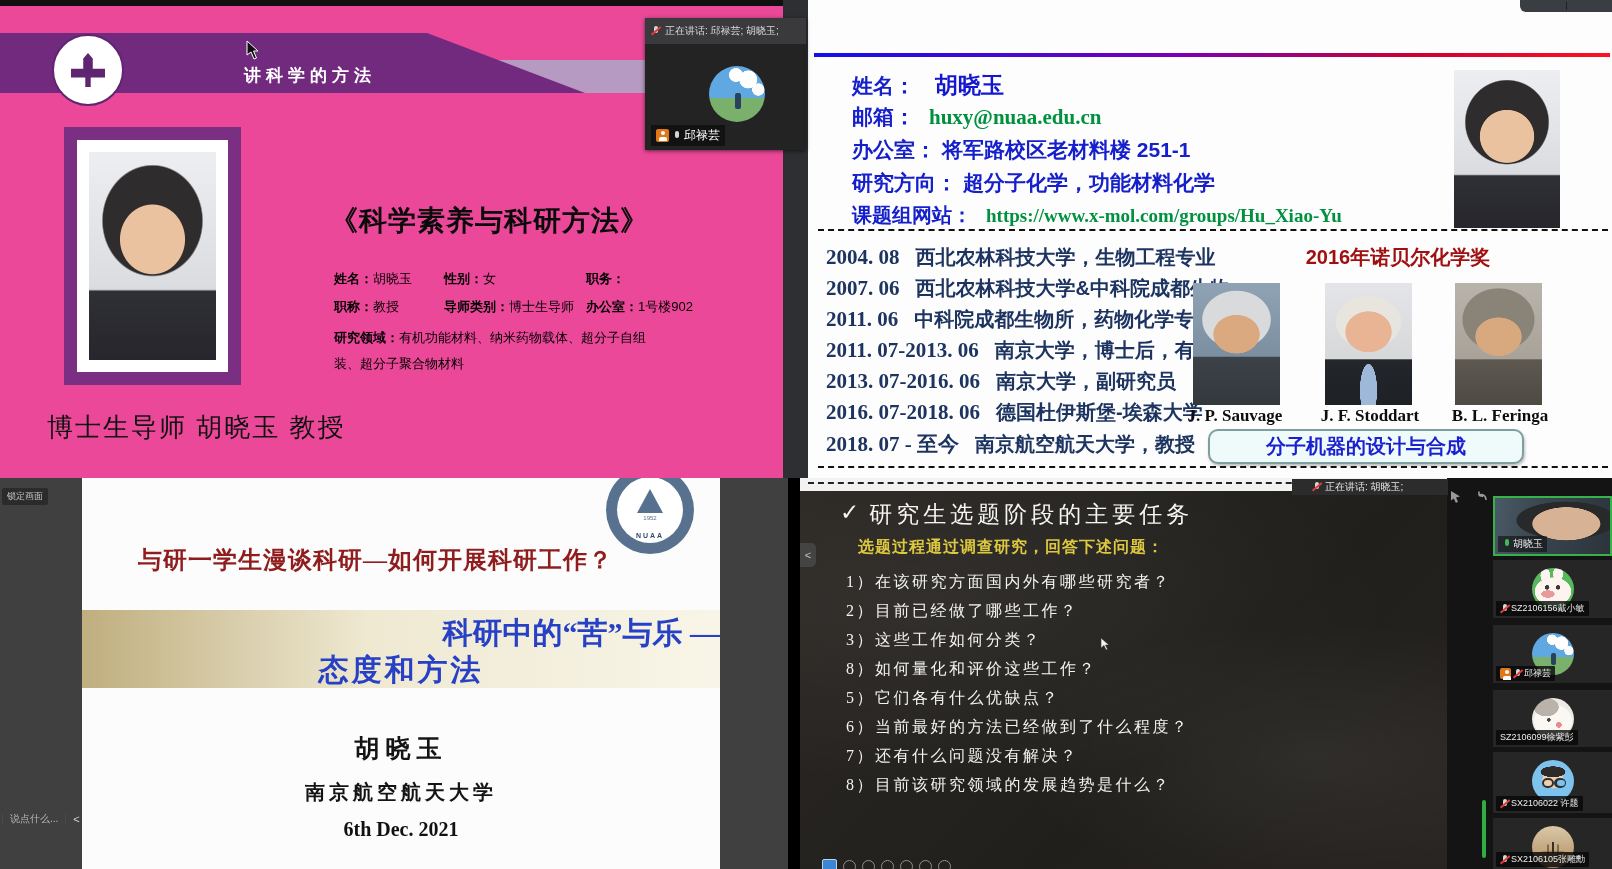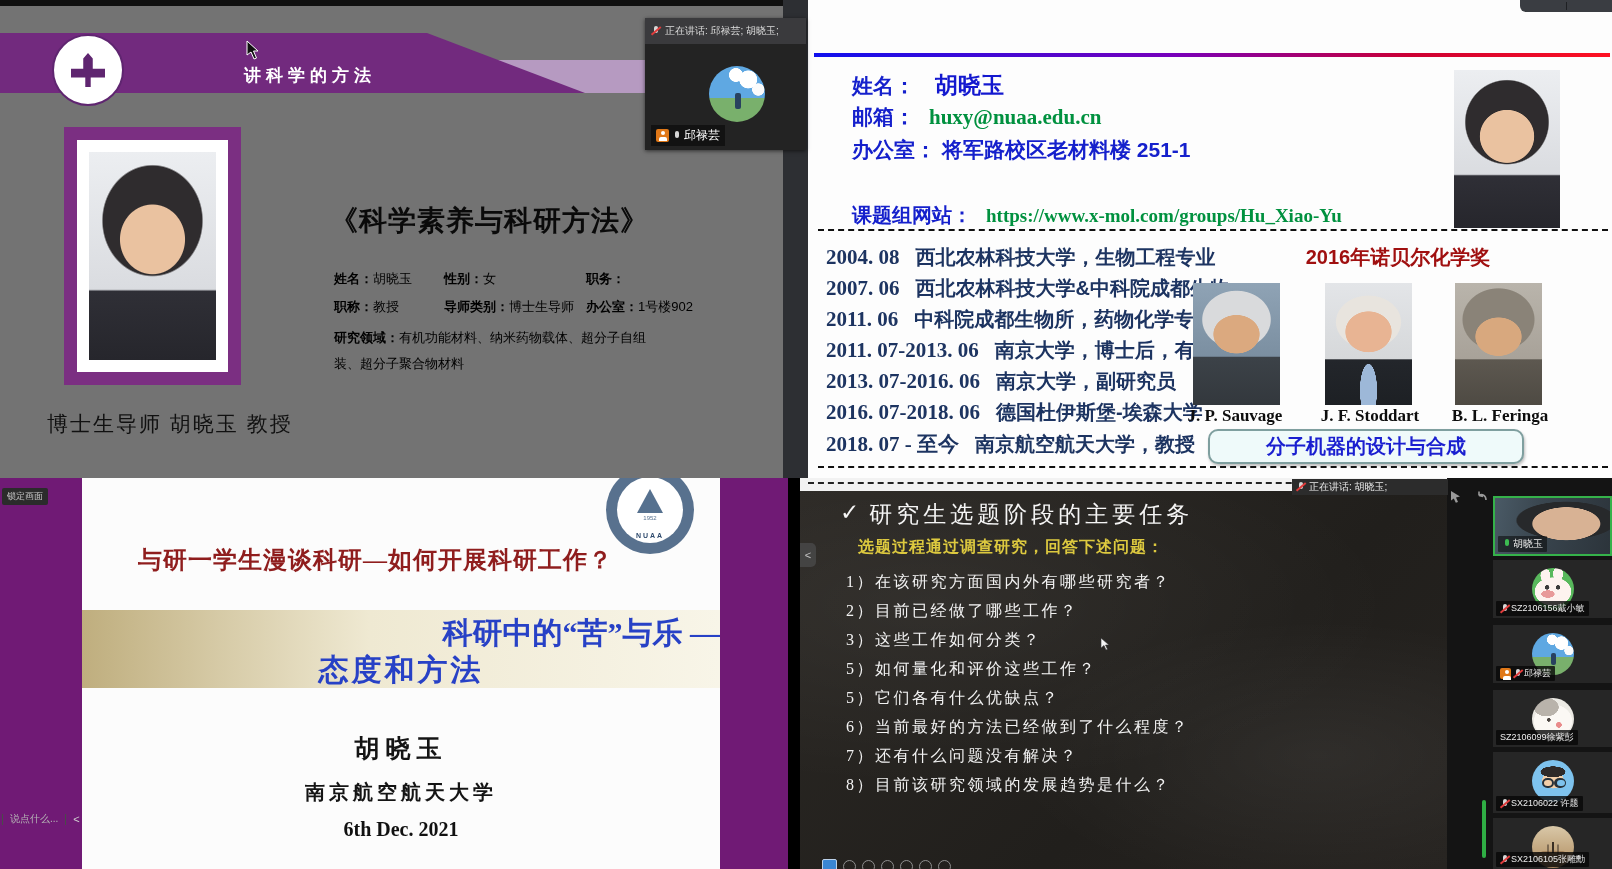--- a/index.html
+++ b/index.html
@@ -1,24 +1,24 @@
 <!DOCTYPE html>
 <html><head>
 <meta charset="utf-8">
 <style>
   html,body{margin:0;padding:0;width:1612px;height:869px;background:#000;overflow:hidden;
     font-family:"Liberation Sans",sans-serif;}
   #stage{position:absolute;left:0;top:0;width:1612px;height:869px;}
   .abs{position:absolute;}
 
   
-  .q-tl{left:0;top:0;width:783px;height:478px;background:#737373;overflow:hidden;}
+  .q-tl{left:0;top:0;width:783px;height:478px;background:#ec4899;overflow:hidden;}
   .gap-v{left:783px;top:0;width:25px;height:478px;background:#2d2f33;}
   .q-tr{left:808px;top:0;width:804px;height:478px;background:#fdfdfd;overflow:hidden;}
-  .q-bl{left:0;top:478px;width:788px;height:391px;background:#701a75;overflow:hidden;}
+  .q-bl{left:0;top:478px;width:788px;height:391px;background:#404040;overflow:hidden;}
   .q-br{left:800px;top:478px;width:812px;height:391px;background:#161616;overflow:hidden;}
 
   
   .tl-topline{left:0;top:0;width:783px;height:6px;background:#101010;}
   .tl-band-light{left:150px;top:60px;width:633px;height:33px;background:#b69ac1;}
   .tl-band-dark{left:0;top:33px;width:585px;height:60px;background:#722a7e;
     clip-path:polygon(0 0,73% 0,100% 100%,0 100%);}
   .tl-band-text{left:244px;top:64px;color:#fff;font-size:17px;font-weight:bold;letter-spacing:5px;z-index:3;}
   .tl-logo{left:52px;top:34px;width:68px;height:68px;border-radius:50%;background:#fff;
     border:2px solid #5f2570;z-index:4;display:flex;align-items:center;justify-content:center;}
@@ -28,21 +28,21 @@
   .tl-photo{left:64px;top:127px;width:177px;height:258px;background:#7b2f82;padding:0;}
   .tl-photo-mat{position:absolute;left:13px;top:13px;right:13px;bottom:13px;background:#fff;}
   .tl-photo-img{position:absolute;left:25px;top:25px;right:25px;bottom:25px;}
   .portrait{background:
     radial-gradient(ellipse 26% 17% at 50% 42%, #eac2a0 97%, transparent),
     radial-gradient(ellipse 40% 27% at 50% 33%, #2f2c2e 97%, transparent),
     linear-gradient(180deg,#eceef1 0%,#dadce0 66%,#2f2f36 67%,#26262c 100%);}
   .ti-r1a{left:334px;top:270px;} .ti-r1b{left:444px;top:270px;} .ti-r1c{left:586px;top:270px;}
   .ti-r2a{left:334px;top:298px;} .ti-r2b{left:444px;top:298px;} .ti-r2c{left:586px;top:298px;}
   .ti-r3{left:334px;top:325px;width:332px;line-height:26px;}
-  .tl-footer{left:47px;top:410px;font-size:21px;color:#111;letter-spacing:2px;}
+  .tl-footer{left:47px;top:410px;font-size:26px;color:#111;letter-spacing:2px;}
   . info{font-size:13px;}
 
   
   .cursor-tl{left:246px;top:40px;z-index:6;}
 
   
   .float-win{left:645px;top:18px;width:161px;height:132px;background:#232323;z-index:10;
     box-shadow:0 1px 4px rgba(0,0,0,.6);}
   .fw-bar{position:absolute;left:0;top:0;right:0;height:26px;background:#3a3a3d;
     display:flex;align-items:center;gap:5px;padding:0 6px;box-sizing:border-box;}
@@ -129,21 +129,21 @@
     font-size:20px;font-weight:bold;color:#111;}
   .bl-chat{left:0;top:332px;height:18px;display:flex;align-items:center;gap:7px;padding-left:2px;z-index:6;}
   .bl-chat .dv{width:1px;height:11px;background:#4a4a4a;}
   .bl-chat .txt{font-size:10px;color:#b5b5b5;}
   .bl-chat .chev{font-size:11px;color:#cfcfcf;}
 
   
   .br-sliver{left:0;top:0;width:647px;height:13px;background:#f2f2f2;}
   .br-sliver::after{content:'';position:absolute;left:8px;right:6px;top:4px;border-top:2.5px dashed #222;}
   .br-speak{left:492px;top:1px;width:156px;height:16px;background:#2c2c2c;display:flex;align-items:center;
-    gap:4px;padding:0 4px;box-sizing:border-box;z-index:4;}
+    gap:4px;padding:0 20px;box-sizing:border-box;z-index:4;}
   .br-speak span{font-size:10px;color:#e8e8e8;white-space:nowrap;}
   .board{left:0;top:13px;width:647px;height:378px;background:
     radial-gradient(ellipse 120% 80% at 20% 30%, rgba(255,255,255,.05), transparent 60%),
     radial-gradient(ellipse 80% 60% at 80% 70%, rgba(255,255,255,.06), transparent 60%),
     linear-gradient(135deg,#2b2824,#211f1c 60%,#262320);}
   .board-title{position:absolute;left:40px;top:8px;display:flex;gap:6px;color:#f5f5f5;
     font-family:"Liberation Serif",serif;font-size:23px;letter-spacing:4px;}
   .board-sub{position:absolute;left:58px;top:46px;font-size:16px;font-weight:bold;color:#ddc93f;letter-spacing:1px;}
   .board-qs{position:absolute;left:46px;top:76px;}
   .board-qs .q{height:29px;line-height:29px;font-family:"Liberation Serif",serif;font-size:16px;
@@ -261,20 +261,23 @@
 
     <div class="abs s2-row" style="top:70px">
       <span>姓名：</span><span class="v-name">胡晓玉</span>
     </div>
     <div class="abs s2-row" style="top:103px">
       <span>邮箱：</span><span class="v-green">huxy@nuaa.edu.cn</span>
     </div>
     <div class="abs s2-row" style="top:136px">
       <span>办公室：</span><span class="v-blue">将军路校区老材料楼 251-1</span>
     </div>
+    <div class="abs s2-row" style="top:169px">
+      <span>研究方向：</span><span class="v-blue">超分子化学，功能材料化学</span>
+    </div>
     <div class="abs s2-row" style="top:202px;font-size:20px">
       <span>课题组网站：</span><span class="v-green" style="font-size:19px">https://www.x-mol.com/groups/Hu_Xiao-Yu</span>
     </div>
     <div class="abs s2-photo portrait"></div>
     <div class="abs s2-dash1"></div>
 
     <div class="trow" style="left:18px;top:244px"><span class="tdate">2004. 08</span><span class="tdesc">西北农林科技大学，生物工程专业</span></div>
     <div class="trow" style="left:18px;top:275px"><span class="tdate">2007. 06</span><span class="tdesc">西北农林科技大学&amp;中科院成都生物所</span></div>
     <div class="trow" style="left:18px;top:306px"><span class="tdate">2011. 06</span><span class="tdesc">中科院成都生物所，药物化学专业</span></div>
     <div class="trow" style="left:18px;top:337px"><span class="tdate">2011. 07-2013. 06</span><span class="tdesc">南京大学，博士后，有机化学</span></div>
@@ -333,21 +336,21 @@
     <div class="abs board">
       <div class="board-title">
         <span>✓</span>
         <span>研究生选题阶段的主要任务</span>
       </div>
       <div class="board-sub">选题过程通过调查研究，回答下述问题：</div>
       <div class="board-qs">
         <div class="q">1）在该研究方面国内外有哪些研究者？</div>
         <div class="q">2）目前已经做了哪些工作？</div>
         <div class="q">3）这些工作如何分类？</div>
-        <div class="q">5）如何量化和评价这些工作？</div>
+        <div class="q">8）如何量化和评价这些工作？</div>
         <div class="q">5）它们各有什么优缺点？</div>
         <div class="q">6）当前最好的方法已经做到了什么程度？</div>
         <div class="q">7）还有什么问题没有解决？</div>
         <div class="q">8）目前该研究领域的发展趋势是什么？</div>
       </div>
       <div class="cursor-board">
         <svg width="10" height="14" viewBox="0 0 10 14">
             <path d="M1 1 L1 11 L4 8.5 L6 13 L7.5 12.3 L5.5 8 L9 8 Z" fill="#f5f5f5" stroke="#333" stroke-width="0.6"></path>
           </svg>
       </div>

